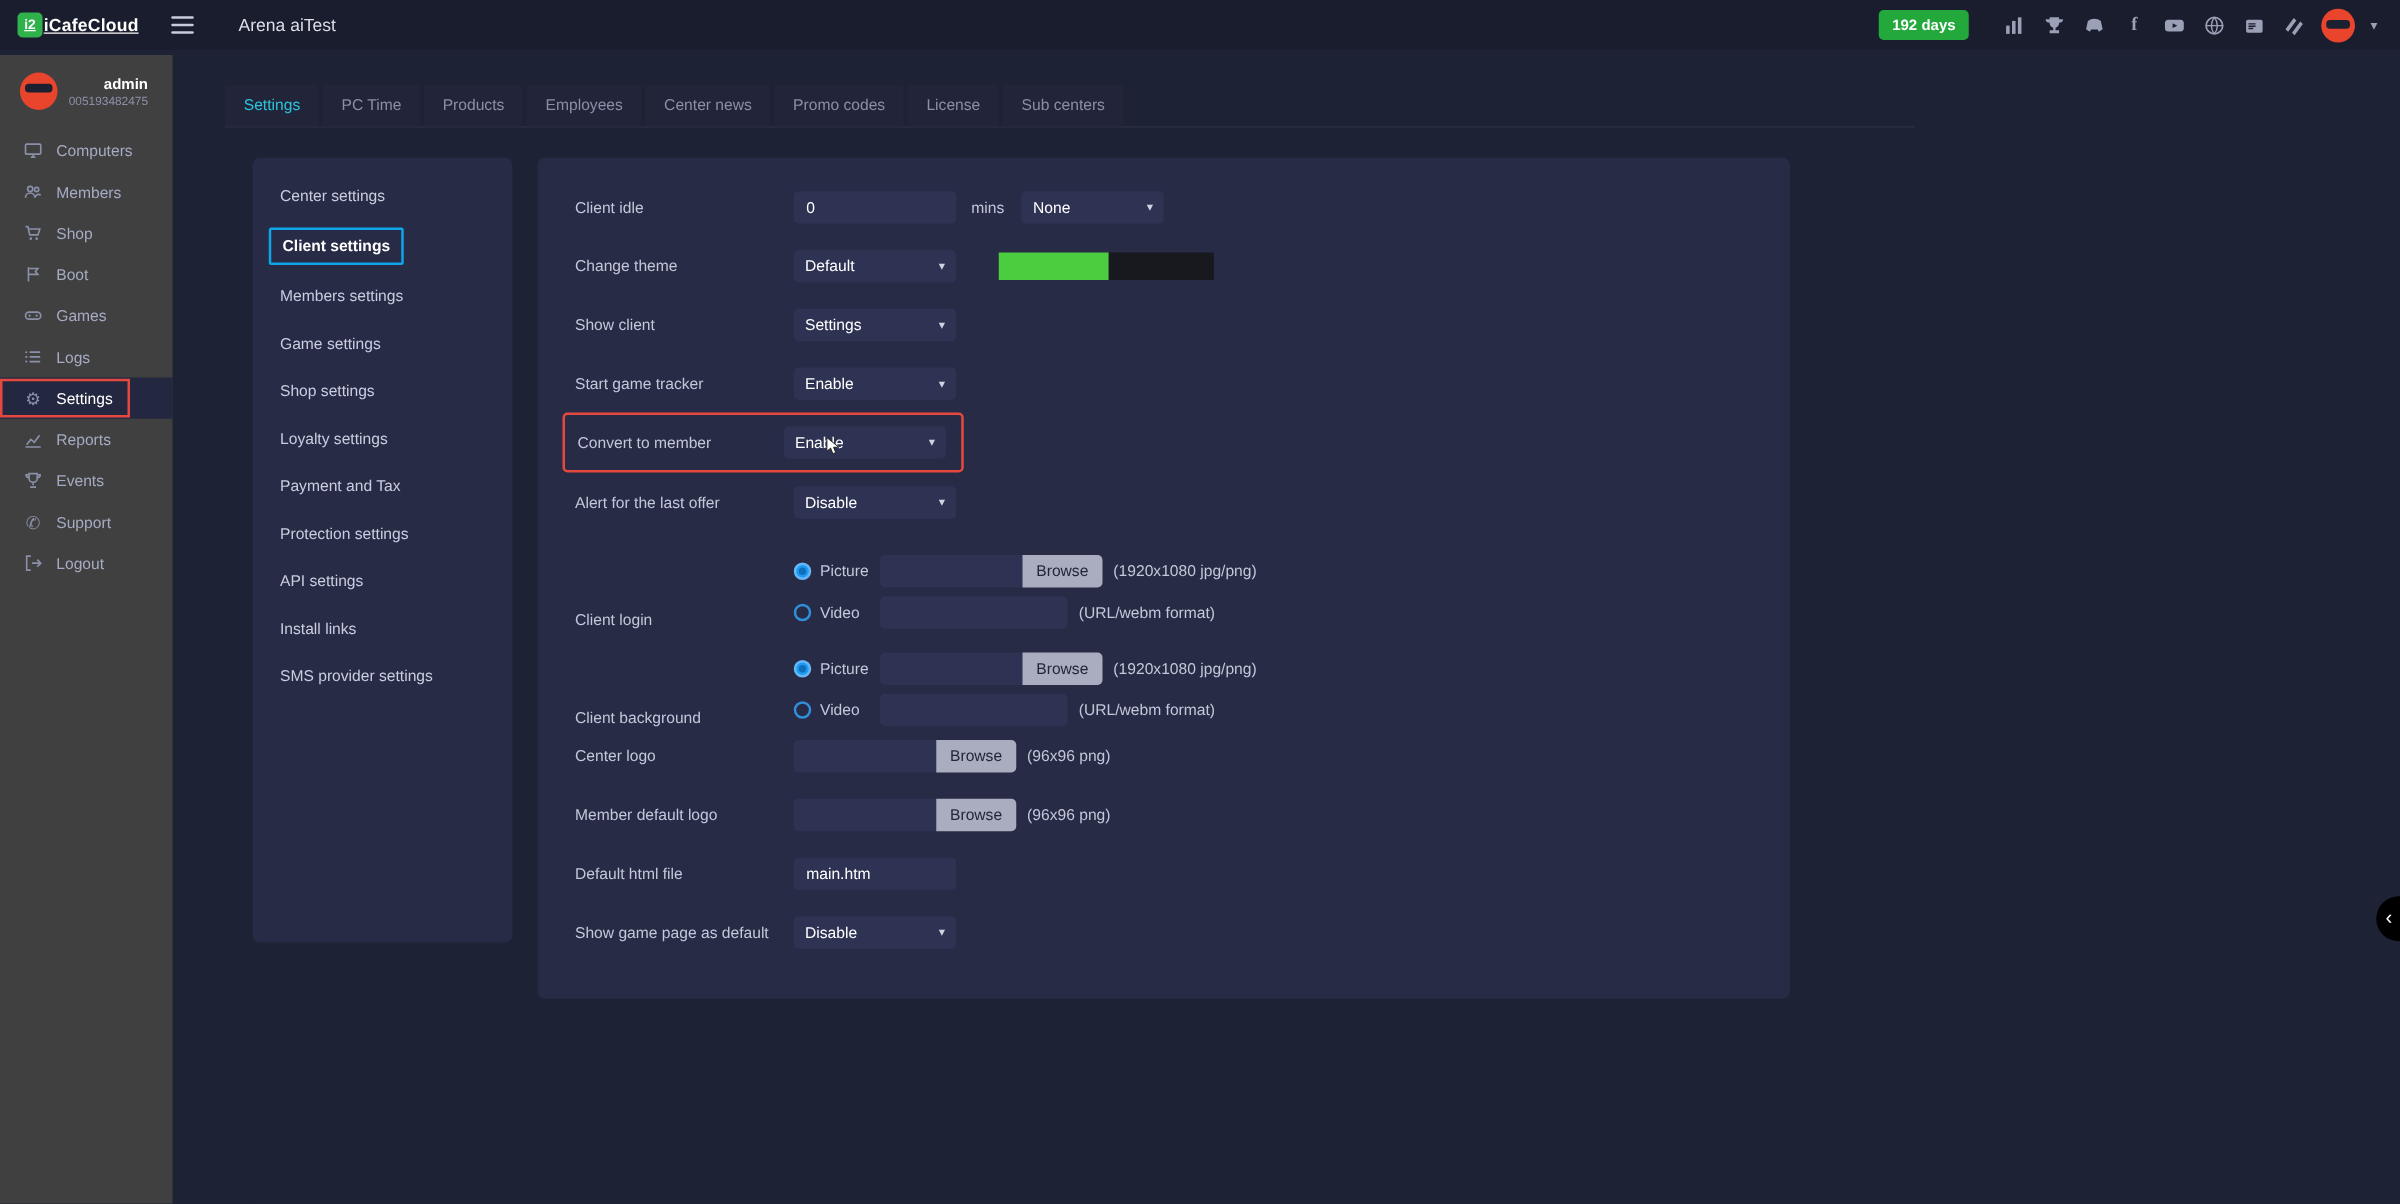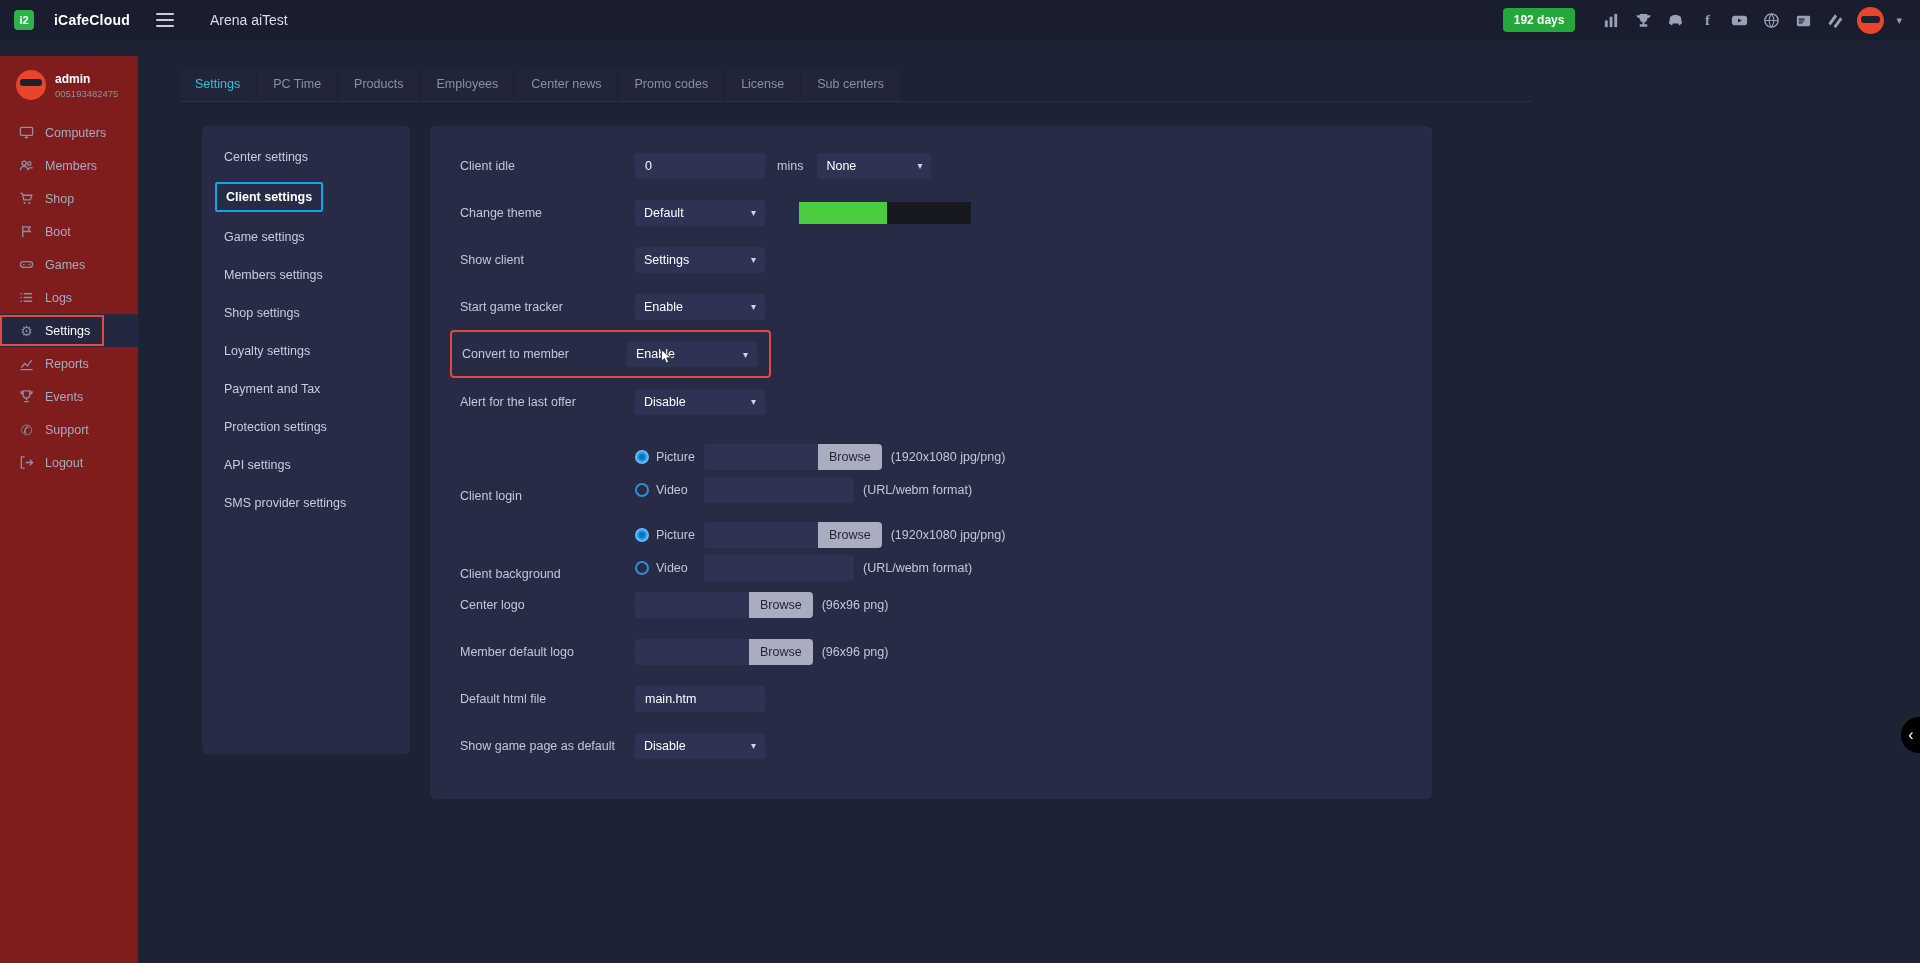--- a/index.html
+++ b/index.html
@@ -9,37 +9,37 @@
     font-family:"Liberation Sans", sans-serif;
     color:#fff;
     overflow:hidden;
     position:relative;
     font-size:13px;
   }
 
   
   .topbar { position:absolute; top:0; left:0; right:0; height:40px; background:#1a1d2d; display:flex; align-items:center; justify-content:space-between; z-index:10; }
   .topbar-left { display:flex; align-items:center; }
-  .logo { display:flex; align-items:center; gap:20px; padding:0 10px 0 14px; cursor:pointer; }
+  .logo { display:flex; align-items:center; gap:1px; padding:0 10px 0 14px; cursor:pointer;text-decoration:underline; }
   .logo-mark { width:20px; height:20px; background:#2fb24c; border-radius:4px; color:#fff; font-weight:bold; font-size:11px; display:flex; align-items:center; justify-content:center; }
   .logo-text { font-weight:bold; font-size:14px; color:#fff; letter-spacing:.2px; }
   .hamburger { width:34px; height:34px; display:flex; flex-direction:column; justify-content:center; gap:4px; padding:0 8px; cursor:pointer; margin-left:8px; }
   .hamburger i { display:block; height:2px; background:#c8ccdd; border-radius:1px; }
   .page-title { margin-left:28px; font-size:14px; color:#dcdee9; }
   .topbar-right { display:flex; align-items:center; gap:12px; padding-right:18px; }
   .days-badge { background:#23a83c; color:#fff; font-size:12px; font-weight:bold; padding:5px 11px; border-radius:4px; margin-right:14px; cursor:pointer;text-align:center; }
   .tico { width:20px; height:20px; display:flex; align-items:center; justify-content:center; color:#9aa0b5; cursor:pointer; }
   .tico svg { width:17px; height:17px; fill:currentColor; }
   .tico.letter { font-weight:bold; font-size:15px; font-family:"Liberation Serif", serif; }
   .avatar { width:27px; height:27px; border-radius:50%; background:#e8452c; position:relative; overflow:hidden; cursor:pointer; flex:none; }
   .avatar::after { content:""; position:absolute; left:4px; right:4px; top:9px; height:7px; background:#1d2030; border-radius:3px; }
   .chev-small { color:#9aa0b5; font-size:11px; cursor:pointer; }
 
   
-  .sidebar { position:absolute; top:56px; left:0; bottom:0; width:138px; background:#7f1d1d; z-index:9; }
+  .sidebar { position:absolute; top:44px; left:0; bottom:0; width:138px; background:#404040; z-index:9;text-align:right; }
   .user-block { display:flex; align-items:center; gap:9px; padding:14px 10px 16px 16px; }
   .user-avatar { width:30px; height:30px; }
   .user-name { font-size:12px; font-weight:bold; color:#fff; }
   .user-id { font-size:9.5px; color:#8a90a8; margin-top:2px; }
   .nav-item { position:relative; display:flex; align-items:center; gap:10px; height:33px; padding-left:18px; color:#a6abc3; font-size:12.5px; cursor:pointer; }
   .nav-item.active { background:#232740; color:#fff; }
   .nav-item .redbox { position:absolute; left:0; top:1px; width:104px; height:31px; border:2px solid #e5483d; pointer-events:none; }
   .nico { width:17px; display:flex; align-items:center; justify-content:center; color:#8a90a8; font-size:14px; flex:none; }
   .nico svg { width:15px; height:15px; stroke:currentColor; fill:none; stroke-width:1.4; }
   .nico svg .f { fill:currentColor; stroke:none; }
@@ -271,27 +271,28 @@
     <div class="tab">Sub centers</div>
   </div>
 
   <div class="content">
 
     <div class="nav-card">
       <div class="item">Center settings</div>
       <div class="item active">
         <span class="red-outline">Client settings</span>
       </div>
+      <div class="item">Members settings</div>
       <div class="item">Game settings</div>
-      <div class="item">Members settings</div>
       <div class="item">Shop settings</div>
       <div class="item">Loyalty settings</div>
       <div class="item">Payment and Tax</div>
       <div class="item">Protection settings</div>
       <div class="item">API settings</div>
+      <div class="item">Install links</div>
       <div class="item">SMS provider settings</div>
     </div>
 
     <div class="form-card">
 
       <div class="frow">
         <span class="flabel">Client idle</span>
         <input class="tinput w130" value="0" style="">
         <span class="unit">mins</span>
         <div class="select w120">

